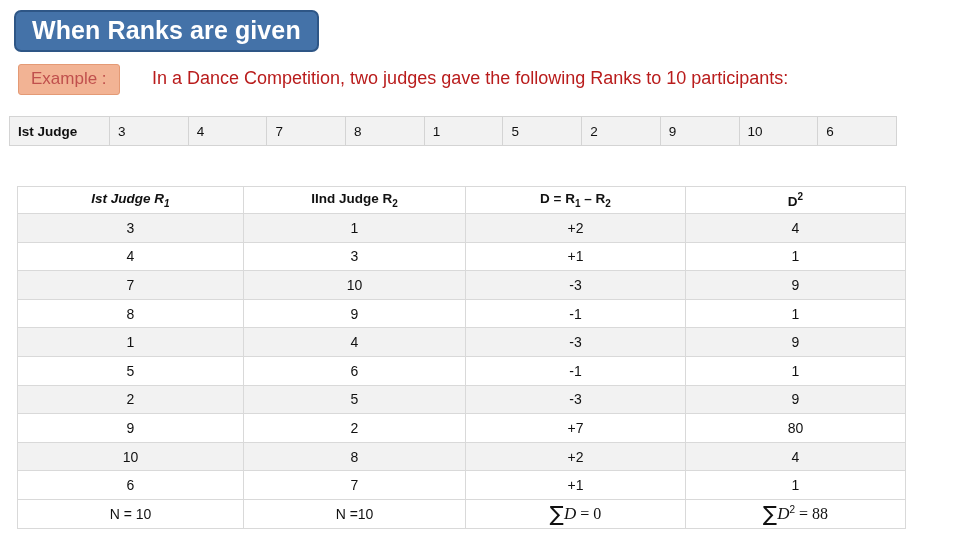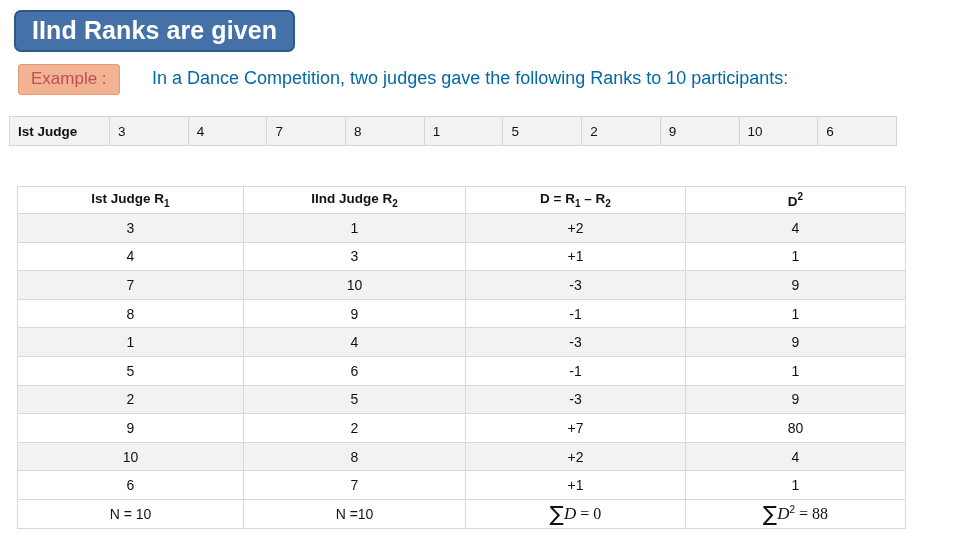--- a/index.html
+++ b/index.html
@@ -44,21 +44,21 @@
     padding: 4px 12px 5px 12px;
     color: #c0504d;
     font-size: 17px;
     font-weight: normal;
   }
   .example-text {
     position: absolute;
     left: 152px;
     top: 68px;
     font-size: 18px;
-    color: #0369a1;
+    color: #b91c1c;
     white-space: nowrap;
   }
 
   
   .ranks-table {
     position: absolute;
     left: 9px;
     top: 116px;
     width: 888px;
     border-collapse: collapse;
@@ -94,38 +94,38 @@
   }
   .calc-table th {
     font-weight: bold;
     font-size: 13.5px;
     background: #ffffff;
     height: 27px;
   }
   .calc-table tbody tr:nth-child(odd) td { background: #f2f2f2; }
   .calc-table tbody tr:nth-child(even) td { background: #ffffff; }
   .calc-table tbody tr.total-row td { background: #ffffff; text-align: center; }
-  .col1 { width: 226px; }
+  .col1 { width: 226px; font-style: italic; }
   .col2 { width: 222px; }
   .col3 { width: 220px; }
   .col4 { width: 220px; }
 
   .sub { font-size: 10px; vertical-align: sub; }
   .sup { font-size: 10px; vertical-align: super; }
 
   .math { font-family: "Liberation Serif", serif; font-style: italic; font-size: 17px; }
   .sigma { font-family: "DejaVu Sans", sans-serif; font-style: normal; font-size: 21px; vertical-align: -2px; }
   .eqpart { font-family: "Liberation Serif", serif; font-style: normal; font-size: 16px; }
 </style>
 </head>
 <body>
 
 <div class="page">
 
-  <div class="title-banner">IInd Ranks are given</div>
+  <div class="title-banner">When Ranks are given</div>
 
   <div class="example-label">Example :</div>
   <div class="example-text">In a Dance Competition, two judges gave the following Ranks to 10 participants:</div>
 
   <table class="ranks-table">
     <tbody>
       <tr>
         <td class="hdr">Ist Judge</td>
         <td>3</td>
         <td>4</td>

